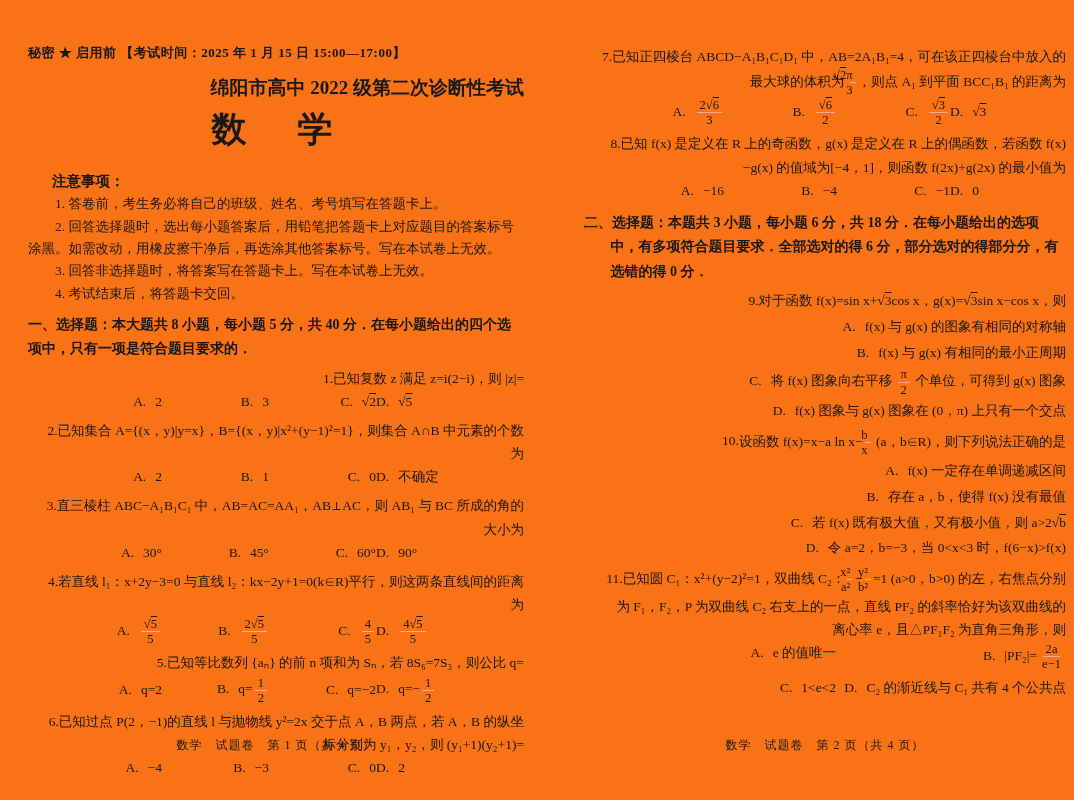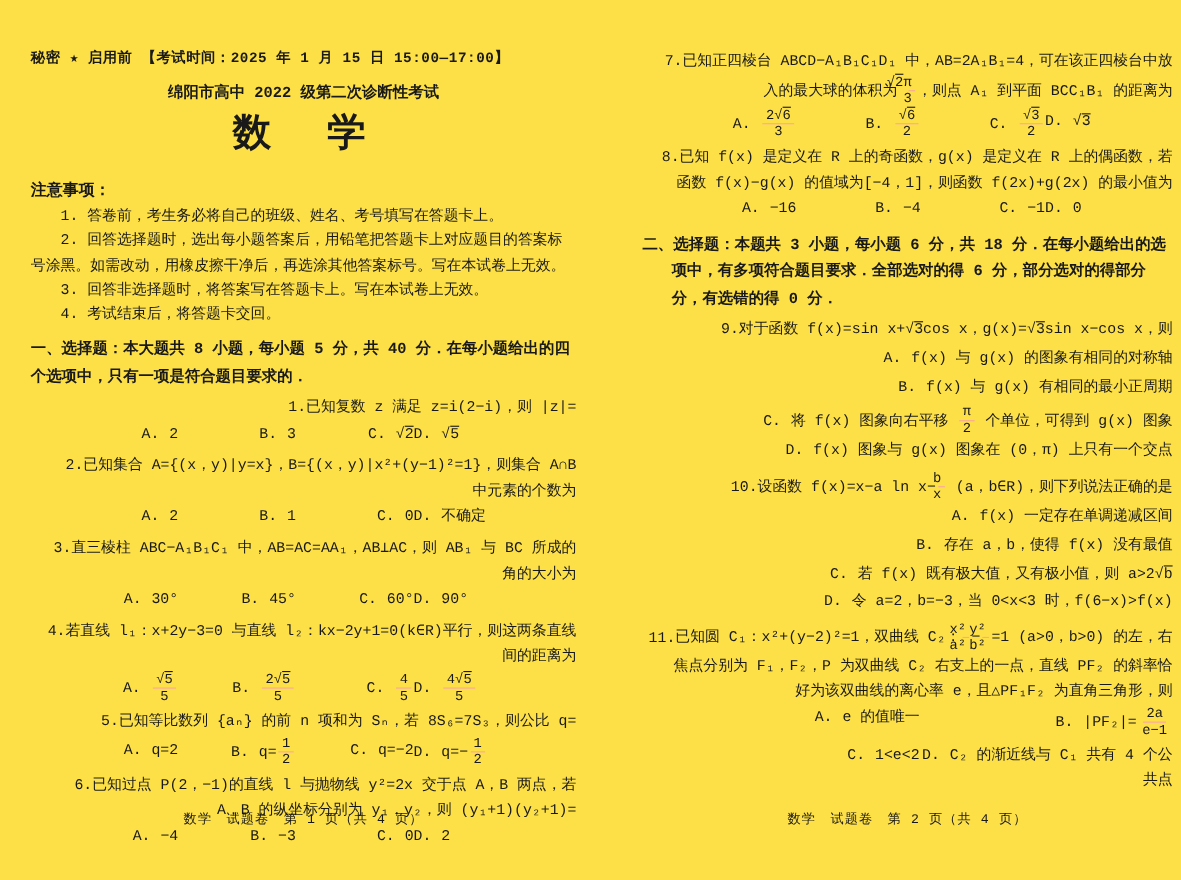--- a/index.html
+++ b/index.html
@@ -1,32 +1,32 @@
 <!DOCTYPE html>
 <html><head>
 <meta charset="utf-8">
 <style>
   html,body{margin:0;padding:0;background:#e8e8e6;}
   .sheet{
     position:relative;
     width:1074px;height:800px;
-    background:#fde047;
+    background:#f97316;
     overflow:hidden;
-    font-family:Liberation Mono, monospace;
+    font-family:Liberation Serif, serif;
     color:#191919;
     font-size:13.5px;
     line-height:1.72;
   }
   .col{position:absolute;top:0;height:800px;box-sizing:border-box;}
   .col1{left:28px;width:496px;padding-top:42px;}
   .col2{left:584px;width:482px;padding-top:40px;}
   .secret{font-weight:bold;font-size:13px;letter-spacing:.5px;}
-  .title{margin-top:12px;text-align:center;font-weight:bold;font-size:14px;line-height:1.3;}
+  .title{margin-top:12px;text-align:right;font-weight:bold;font-size:19px;line-height:1.3;}
   .subject{margin-top:6px;text-align:center;font-weight:bold;font-size:35px;letter-spacing:8px;line-height:1.3;}
-  .notice-h{margin-top:16px;font-weight:bold;font-size:14.5px;}
+  .notice-h{margin-top:16px;font-weight:bold;font-size:14.5px;margin-left:24px;}
   .note{margin:0 0;text-indent:2em;line-height:1.65;}
   .sec{margin-top:8px;font-weight:bold;font-size:14px;line-height:1.75;}
   .sec.hang{padding-left:1.9em;text-indent:-1.9em;}
   .q{margin-top:5px;text-align:right;}
   .stem{padding-left:27px;text-indent:-27px;line-height:1.72;}
   .qnum{display:inline-block;width:27px;text-indent:0;}
   .options{margin-top:1px;padding-left:27px;line-height:1.7;}
   .options.row{display:flex;align-items:center;}
   .col1 .options.row .opt{flex:0 0 107px;}
   .col2 .options.row .opt{flex:0 0 113px;}

